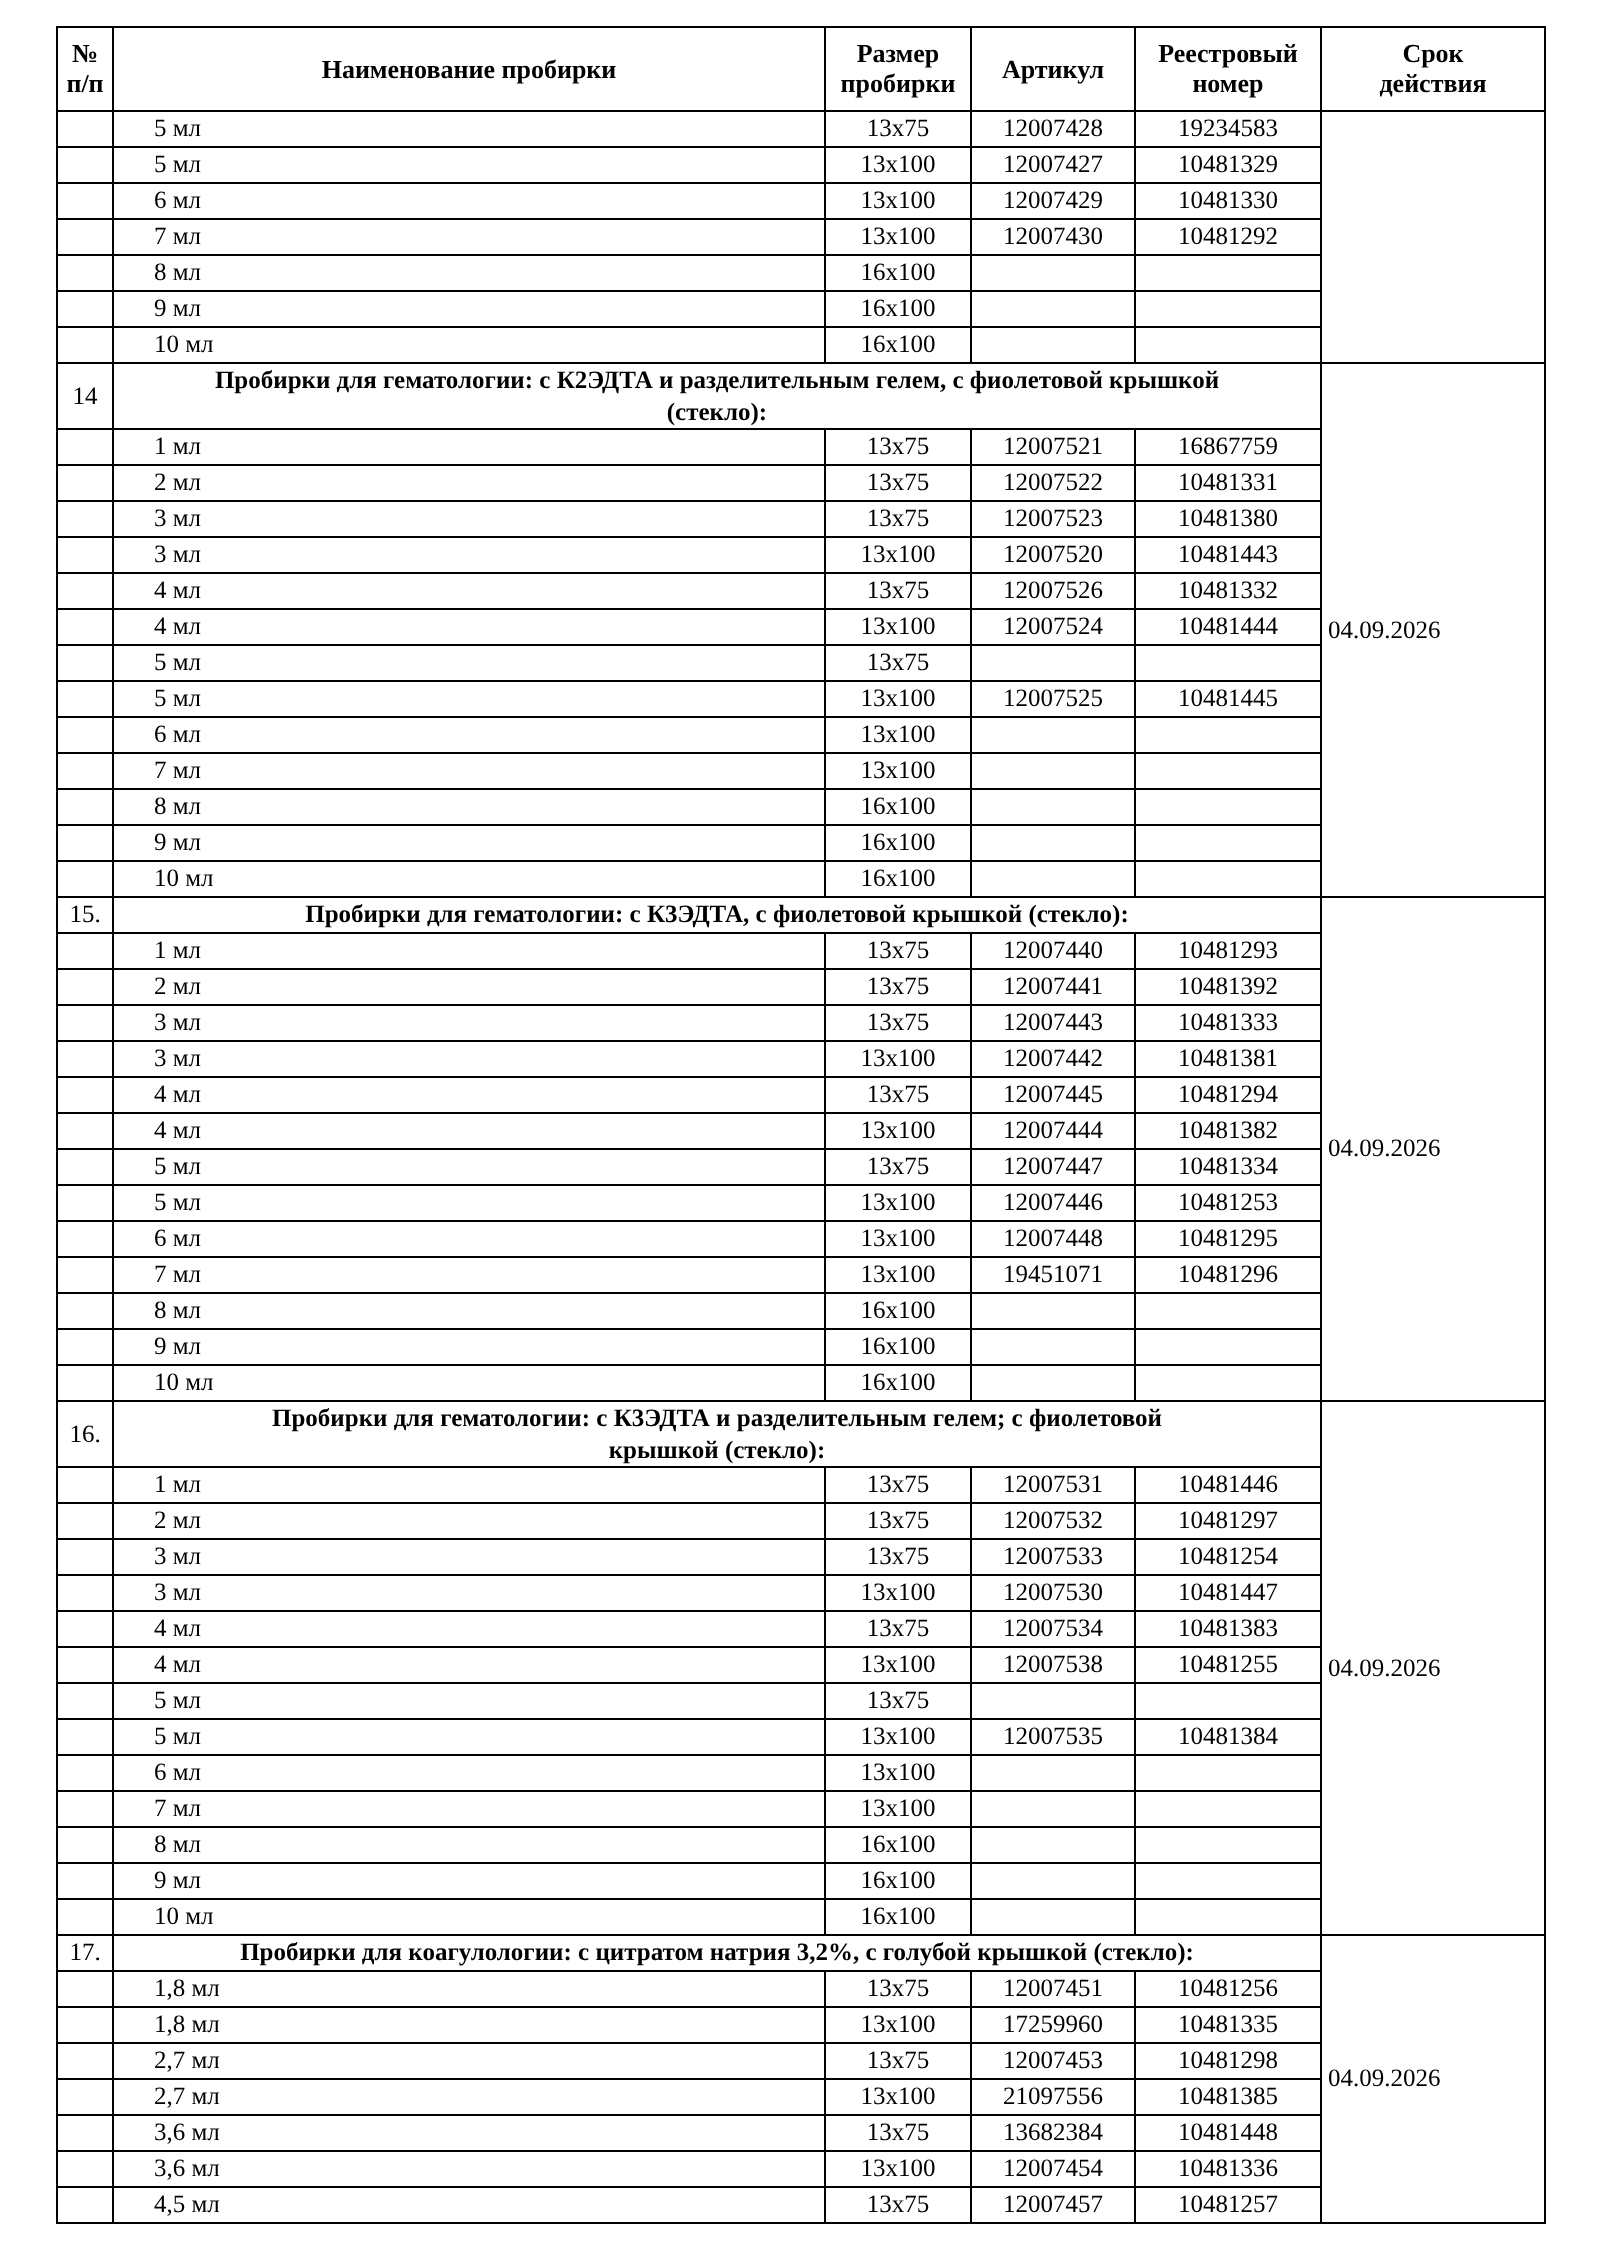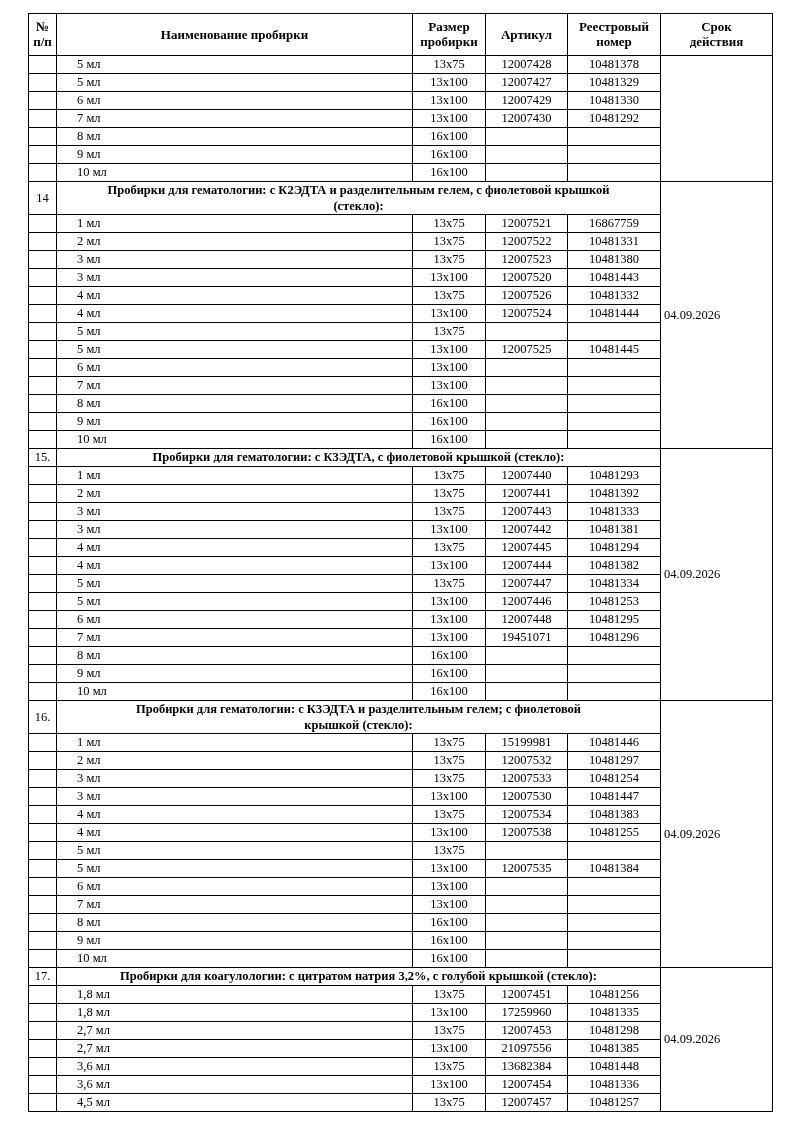--- a/index.html
+++ b/index.html
@@ -78,21 +78,21 @@
           <th>Реестровый<br>номер</th>
           <th>Срок<br>действия</th>
         </tr>
     </thead>
     <tbody id="table-body">
         <tr class="data-row">
           <td class="num"></td>
           <td class="name">5 мл</td>
           <td class="center">13x75</td>
           <td class="center">12007428</td>
-          <td class="center">10481378</td>
+          <td class="center">19234583</td>
           <td class="validity" rowspan="7"></td>
         </tr>
         <tr class="data-row">
           <td class="num"></td>
           <td class="name">5 мл</td>
           <td class="center">13x100</td>
           <td class="center">12007427</td>
           <td class="center">10481329</td>
         </tr>
         <tr class="data-row">
@@ -326,21 +326,21 @@
         <tr class="section-row">
           <td class="num">16.</td>
           <td class="title" colspan="4">Пробирки для гематологии: с К3ЭДТА и разделительным гелем; с фиолетовой
 крышкой (стекло):</td>
           <td class="validity" rowspan="14">04.09.2026</td>
         </tr>
         <tr class="data-row">
           <td class="num"></td>
           <td class="name">1 мл</td>
           <td class="center">13x75</td>
-          <td class="center">15199981</td>
+          <td class="center">12007531</td>
           <td class="center">10481446</td>
         </tr>
         <tr class="data-row">
           <td class="num"></td>
           <td class="name">2 мл</td>
           <td class="center">13x75</td>
           <td class="center">12007532</td>
           <td class="center">10481297</td>
         </tr>
         <tr class="data-row">

